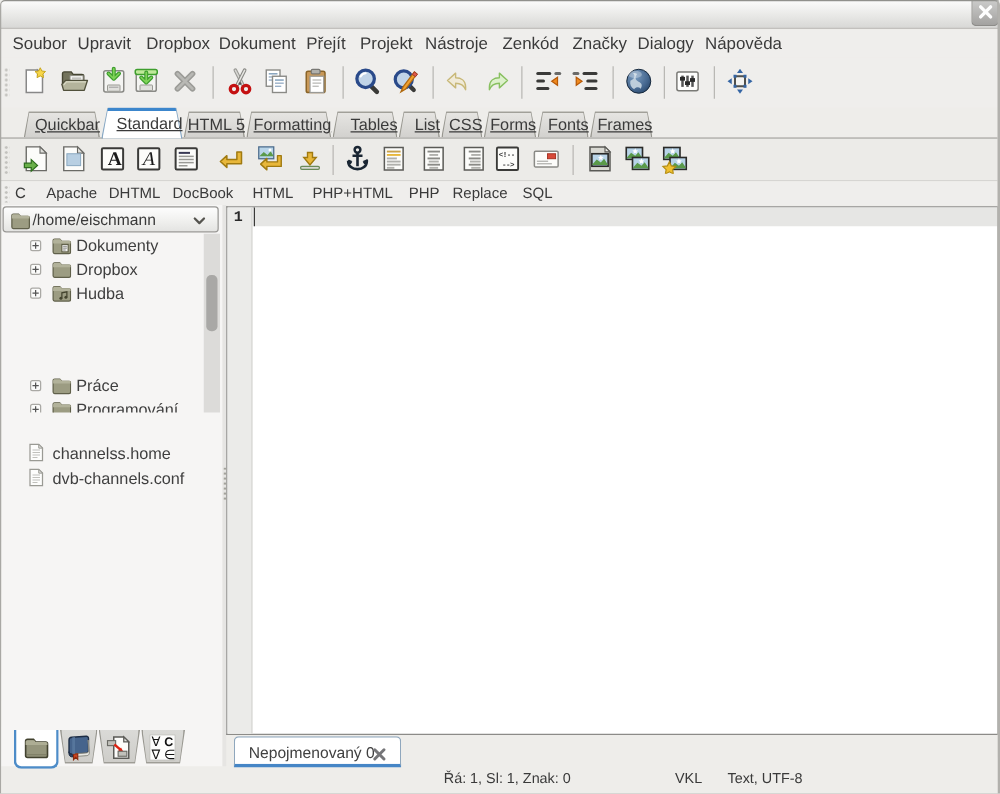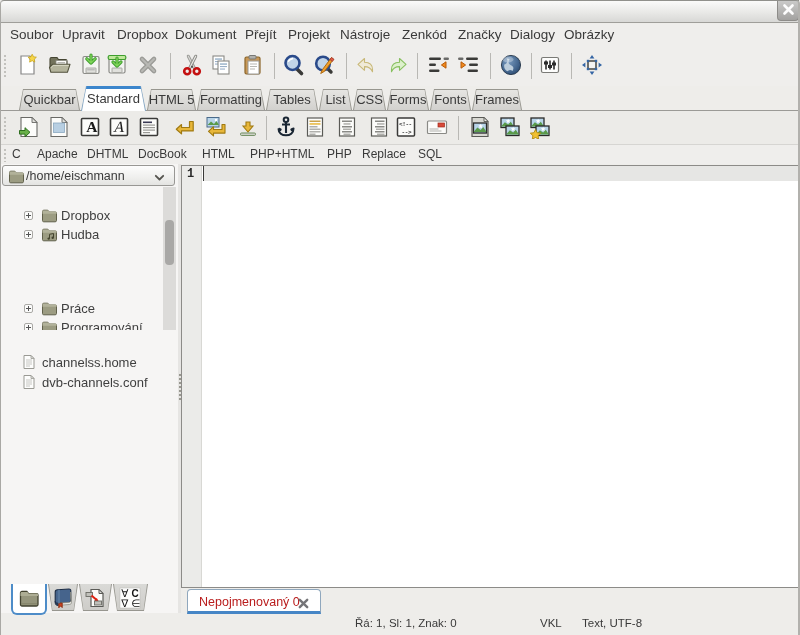--- a/index.html
+++ b/index.html
@@ -28,21 +28,21 @@
 .ticon { position:absolute; }
 
 #tabrow { position:absolute; left:0; top:86px; width:798px; height:25px; }
 #tabrow .baseline { position:absolute; left:0; bottom:0px; width:798px; height:1px; background:#9b9a96; }
 .tab { position:absolute; bottom:1px; height:21px; font-size:13px; color:#3a3a3a; }
 .tab .o { position:absolute; left:0; top:0; width:100%; height:100%;
   clip-path:polygon(4px 0, calc(100% - 4px) 0, 100% 100%, 0 100%); background:#97968f; }
 .tab .i { position:absolute; left:1px; top:1px; right:1px; bottom:0;
   clip-path:polygon(3.4px 0, calc(100% - 3.4px) 0, 100% 100%, 0 100%);
   background:linear-gradient(#e6e5e2,#d2d1ce); }
-.tab .t { position:absolute; width:100%; top:3px; text-align:center; }
+.tab .t { position:absolute; width:100%; top:3px; text-align:right;text-decoration:underline; }
 .tab.active { height:25px; bottom:0; z-index:3; }
 .tab.active .o { clip-path:polygon(5px 0, calc(100% - 5px) 0, 100% 100%, 0 100%); background:#86a7c4; }
 .tab.active .i { left:1px; top:0; clip-path:polygon(4.6px 0, calc(100% - 4.6px) 0, 100% 100%, 0 100%);
   background:linear-gradient(#3c86cc 0 3px, #fff 3px); }
 .tab.active .t { top:5px; }
 
 #toolbar2 { position:absolute; left:0; top:111px; width:798px; height:34px; background:#ecebe8; border-bottom:1px solid #d6d5d2; }
 
 #row3 { position:absolute; left:0; top:145px; width:798px; height:19px; background:#efeeec; }
 .r3 { position:absolute; top:2px; font-size:12px; color:#3a3a3a; }
@@ -81,21 +81,21 @@
 #editor { position:absolute; left:181px; top:165px; width:617px; height:423px; background:#fff; border:1px solid #8c8b88; border-right:none; }
 #gutter { position:absolute; left:0; top:0; width:20px; height:421px; background:#ebebe9; border-right:1px solid #d8d8d4; }
 #gutter .num { position:absolute; left:5px; top:1px; font-family:"Liberation Mono",monospace; font-size:12px; font-weight:bold; color:#2a2a2a; }
 #curline { position:absolute; left:21px; top:0px; width:595px; height:15px; background:#e6e6e4; }
 #cursor { position:absolute; left:20.5px; top:0px; width:1.5px; height:15px; background:#3a3a38; }
 #editright { position:absolute; left:798px; top:165px; width:1px; height:423px; background:#8c8b88; }
 
 #doctabs { position:absolute; left:181px; top:588px; width:618px; height:27px; }
 #doctab { position:absolute; left:6px; top:1px; width:134px; height:25px; background:#fff;
   border:1px solid #8fa7bd; border-bottom:3px solid #4686c6; border-radius:4px 4px 0 0;
-  font-size:13px; color:#b91c1c; }
+  font-size:13px; color:#404040; }
 #doctab span { position:absolute; left:11px; top:4.5px; font-size:12.5px; white-space:nowrap; }
 
 #statusbar { position:absolute; left:0; top:614px; width:798px; height:20px; font-size:11.5px; color:#3a3a3a; }
 .st { position:absolute; top:3px; }
 </style>
 </head>
 <body>
 <div id="titlebar">
   <div id="closebtn">
       <svg width="13" height="13" viewBox="0 0 13 13">
@@ -107,21 +107,21 @@
   <span class="mi" style="left:10px">Soubor</span>
   <span class="mi" style="left:62px">Upravit</span>
   <span class="mi" style="left:117px">Dropbox</span>
   <span class="mi" style="left:175px">Dokument</span>
   <span class="mi" style="left:245px">Přejít</span>
   <span class="mi" style="left:288px">Projekt</span>
   <span class="mi" style="left:340px">Nástroje</span>
   <span class="mi" style="left:402px">Zenkód</span>
   <span class="mi" style="left:458px">Značky</span>
   <span class="mi" style="left:510px">Dialogy</span>
-  <span class="mi" style="left:564px">Obrázky</span>
+  <span class="mi" style="left:564px">Nápověda</span>
 </div>
 <div id="toolbar1">
     <div class="grip6" style="top:8px;height:24px"></div>
     <div class="ticon" style="left:16px;top:7px"><svg width="24" height="24" viewBox="0 0 24 24" style="">
         <path d="M5 3 h9 l4 4 v14 h-13 z" fill="#fff" stroke="#888" stroke-width="1.2"></path>
         <path d="M14 3 l4 4 h-4 z" fill="#ddd" stroke="#888" stroke-width="1"></path>
         <path d="M16.2 1.2 l1.3 2.6 2.9.4 -2.1 2 .5 2.9 -2.6-1.4 -2.6 1.4 .5-2.9 -2.1-2 2.9-.4z" fill="#f7d64a" stroke="#c7a51f" stroke-width="0.8"></path>
       </svg></div>
 <div class="ticon" style="left:47px;top:7px"><svg width="24" height="24" viewBox="0 0 24 24" style="">
         <path d="M4.5 4.5 h5.5 l1.5 2 h7 c.8 0 1.5.6 1.5 1.4 v6.6 h-17 v-8.5 c0-.9.6-1.5 1.5-1.5z" fill="#73735c" stroke="#454532" stroke-width="1.1"></path>
@@ -429,20 +429,30 @@
       <span style="position:absolute;left:5px;top:2px"><svg width="16" height="16" viewBox="0 0 16 16" style="">
           <path d="M1.5 4.5 c0-.8.5-1.3 1.3-1.3 h4 l1.5 1.8 h6 c.8 0 1.2.5 1.2 1.2 v7.3 c0 .8-.5 1.3-1.3 1.3 h-11.5 c-.8 0-1.2-.5-1.2-1.2z" fill="#9c9c82" stroke="#60604a" stroke-width="1"></path>
           <path d="M1.5 6.8 h14 v-1 c0-.7-.4-1.2-1.2-1.2 h-6 l-1 -1.2 h-4.5 c-.8 0-1.3.5-1.3 1.3z" fill="#b2b29a"></path>
         </svg></span>
       <span style="position:absolute;right:8px;top:4px"><svg width="13" height="13" viewBox="0 0 13 13" style="">
           <path d="M2.8 4.8 l3.7 3.7 3.7-3.7" fill="none" stroke="#55544f" stroke-width="1.8" stroke-linecap="round" stroke-linejoin="round"></path>
         </svg></span>
       <div class="ctext">/home/eischmann</div>
     </div>
   <div id="tree">
+      <div class="trow" style="top:0px">
+        <span class="exp"></span>
+        <span style="position:absolute;left:40px;top:1px"><svg width="16" height="16" viewBox="0 0 16 16" style="">
+            <path d="M1.5 4.5 c0-.8.5-1.3 1.3-1.3 h4 l1.5 1.8 h6 c.8 0 1.2.5 1.2 1.2 v7.3 c0 .8-.5 1.3-1.3 1.3 h-11.5 c-.8 0-1.2-.5-1.2-1.2z" fill="#9c9c82" stroke="#60604a" stroke-width="1"></path>
+            <path d="M1.5 6.8 h14 v-1 c0-.7-.4-1.2-1.2-1.2 h-6 l-1 -1.2 h-4.5 c-.8 0-1.3.5-1.3 1.3z" fill="#b2b29a"></path>
+            <rect x="8.5" y="7.5" width="5" height="6" fill="#f2f2ee" stroke="#55553e" stroke-width="0.8"></rect>
+            <path d="M9.5 9 h3 M9.5 10.5 h3 M9.5 12 h2" stroke="#777" stroke-width="0.7"></path>
+          </svg></span>
+        <span class="lbl">Dokumenty</span>
+      </div>
 <div class="trow" style="top:19px">
         <span class="exp"></span>
         <span style="position:absolute;left:40px;top:1px"><svg width="16" height="16" viewBox="0 0 16 16" style="">
             <path d="M1.5 4.5 c0-.8.5-1.3 1.3-1.3 h4 l1.5 1.8 h6 c.8 0 1.2.5 1.2 1.2 v7.3 c0 .8-.5 1.3-1.3 1.3 h-11.5 c-.8 0-1.2-.5-1.2-1.2z" fill="#9c9c82" stroke="#60604a" stroke-width="1"></path>
             <path d="M1.5 6.8 h14 v-1 c0-.7-.4-1.2-1.2-1.2 h-6 l-1 -1.2 h-4.5 c-.8 0-1.3.5-1.3 1.3z" fill="#b2b29a"></path>
           </svg></span>
         <span class="lbl">Dropbox</span>
       </div>
 <div class="trow" style="top:38px">
         <span class="exp"></span>

